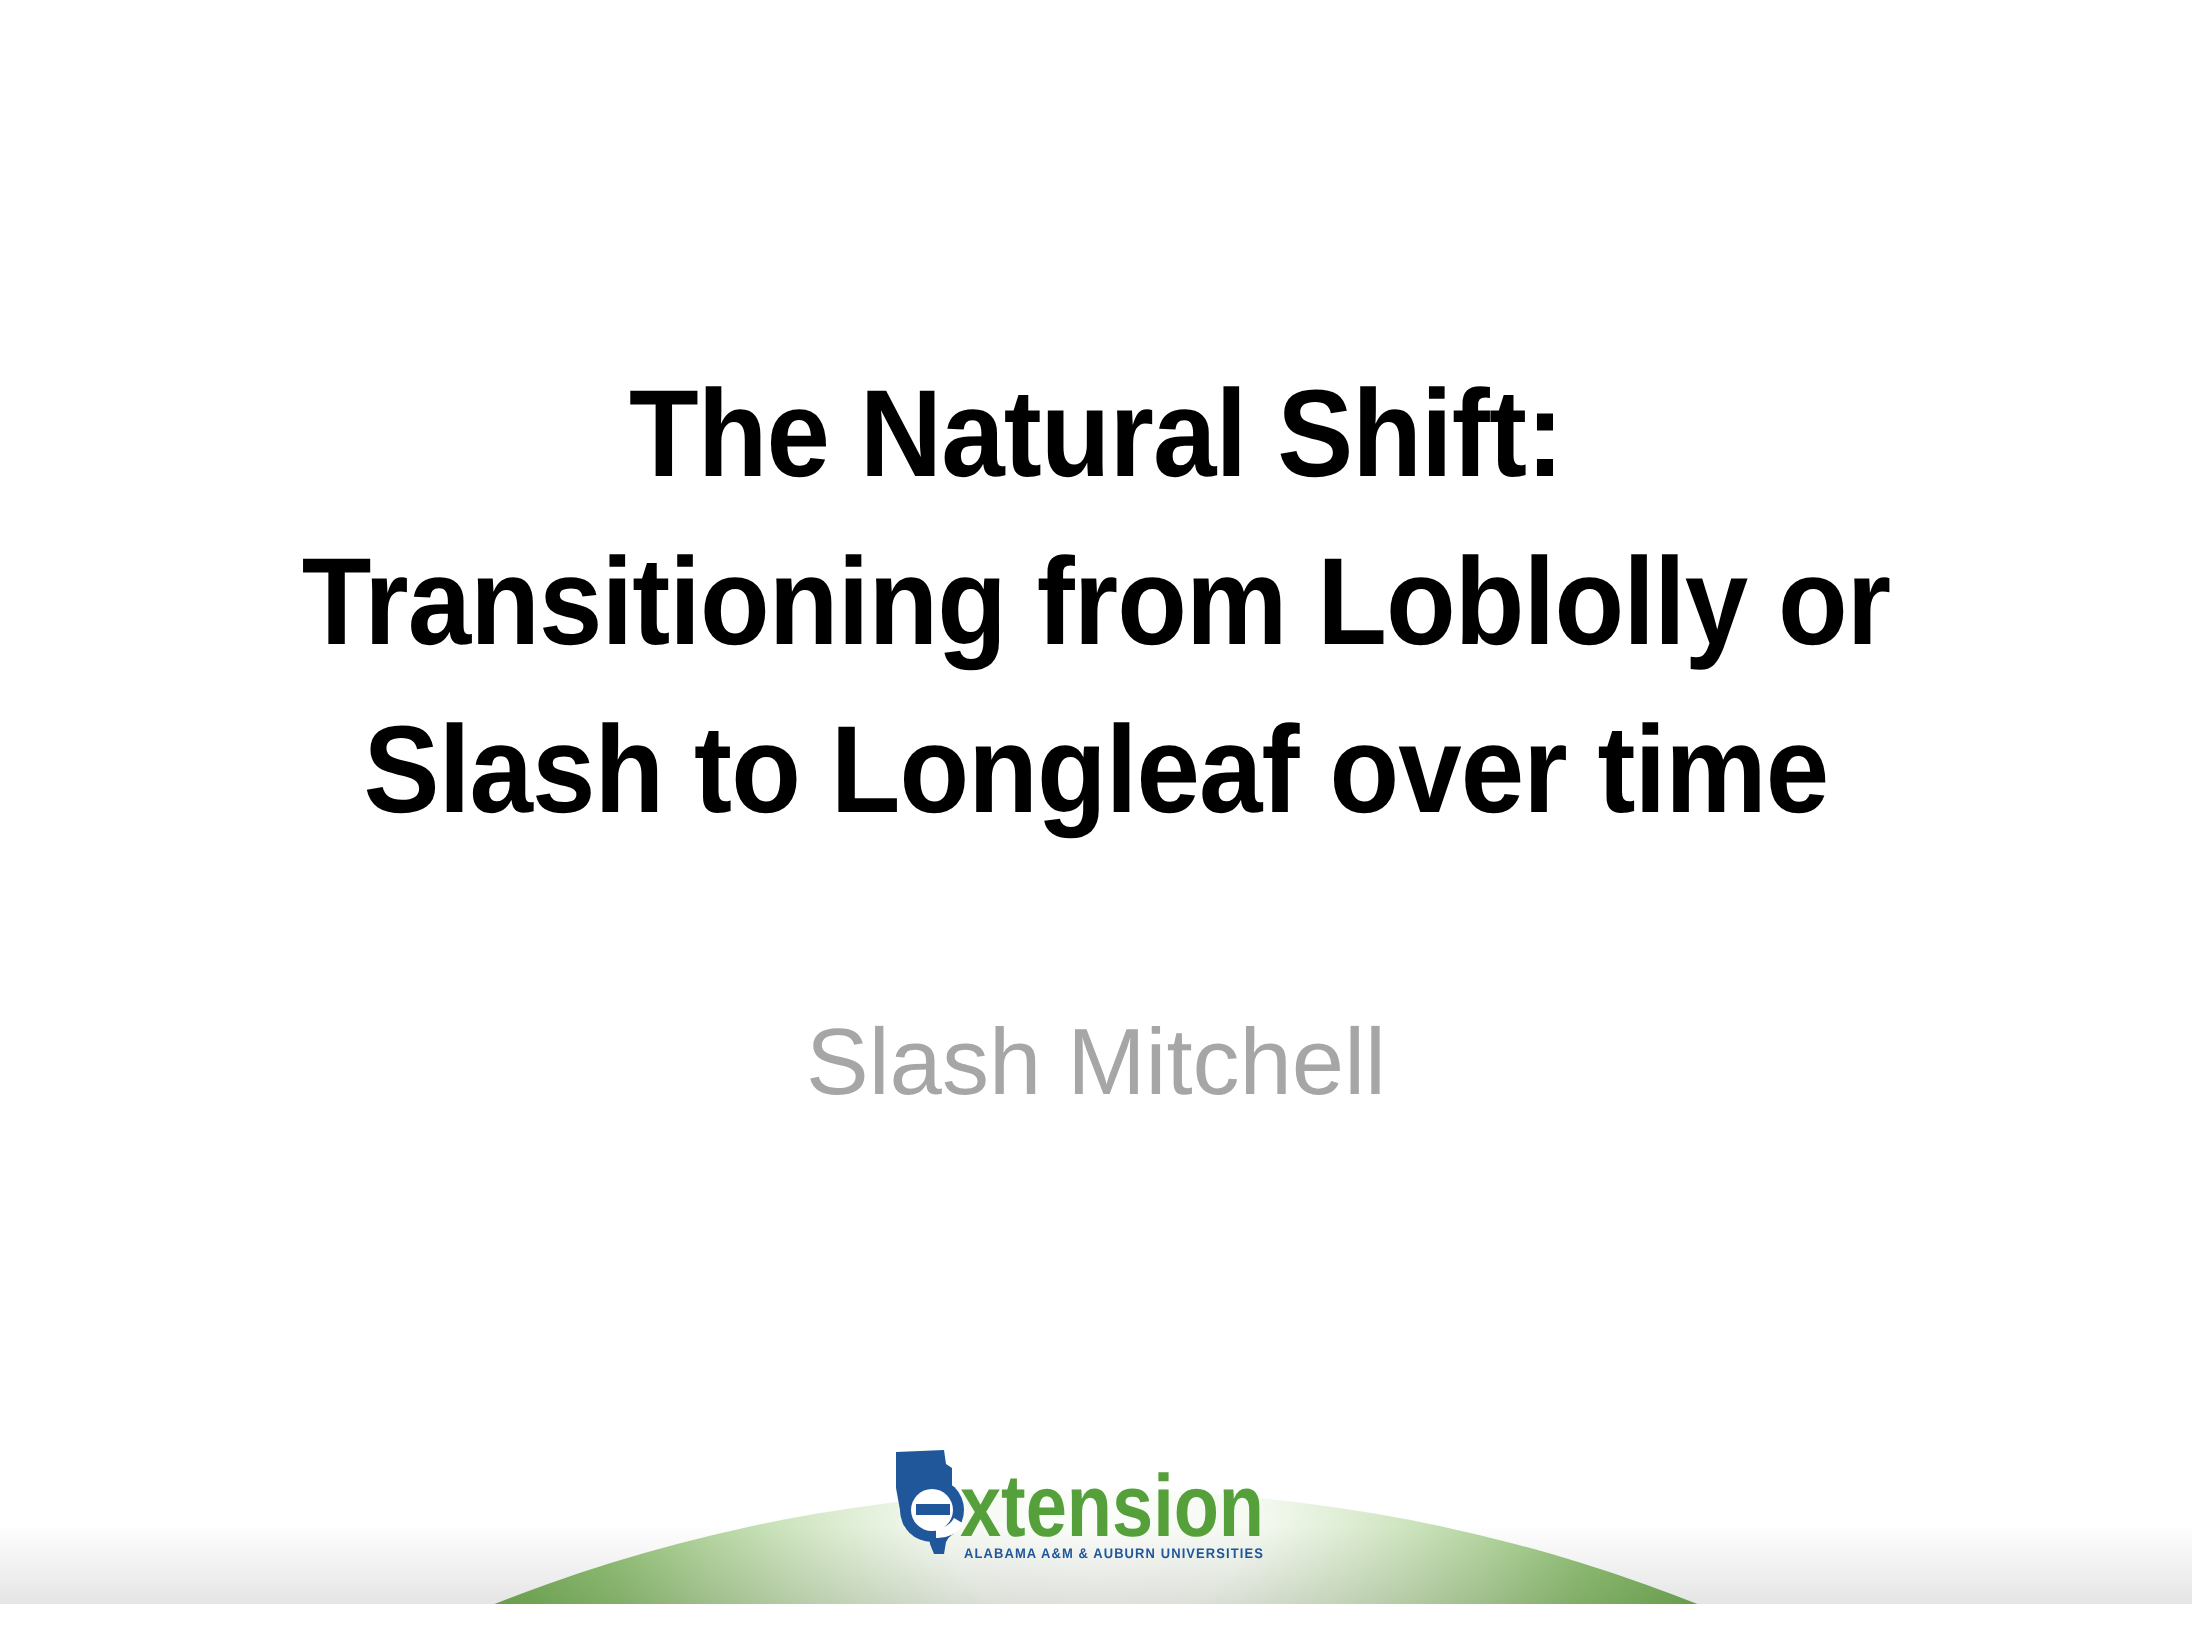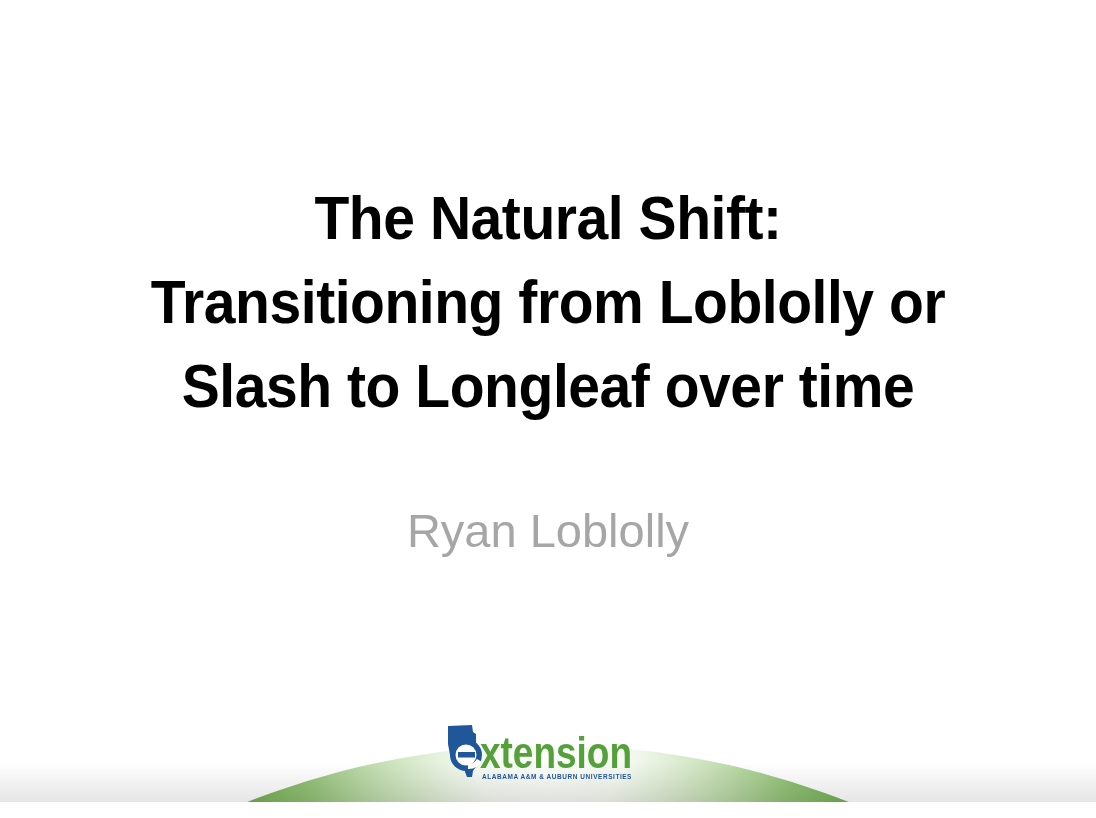--- a/index.html
+++ b/index.html
@@ -126,21 +126,21 @@
 <body>
 
 <div class="slide">
 
   <div class="title-block">
     <span class="title-line line-1">The Natural Shift:</span>
     <span class="title-line line-2">Transitioning from Loblolly or</span>
     <span class="title-line line-3">Slash to Longleaf over time</span>
   </div>
 
-  <div class="subtitle">Ryan Loblolly</div>
+  <div class="subtitle">Slash Mitchell</div>
 
   <div class="band">
     <div class="band-arc"></div>
     <div class="band-shade"></div>
   </div>
 
   <div class="logo">
     <svg viewBox="0 0 224 62" xmlns="http://www.w3.org/2000/svg">
 
       <g>

